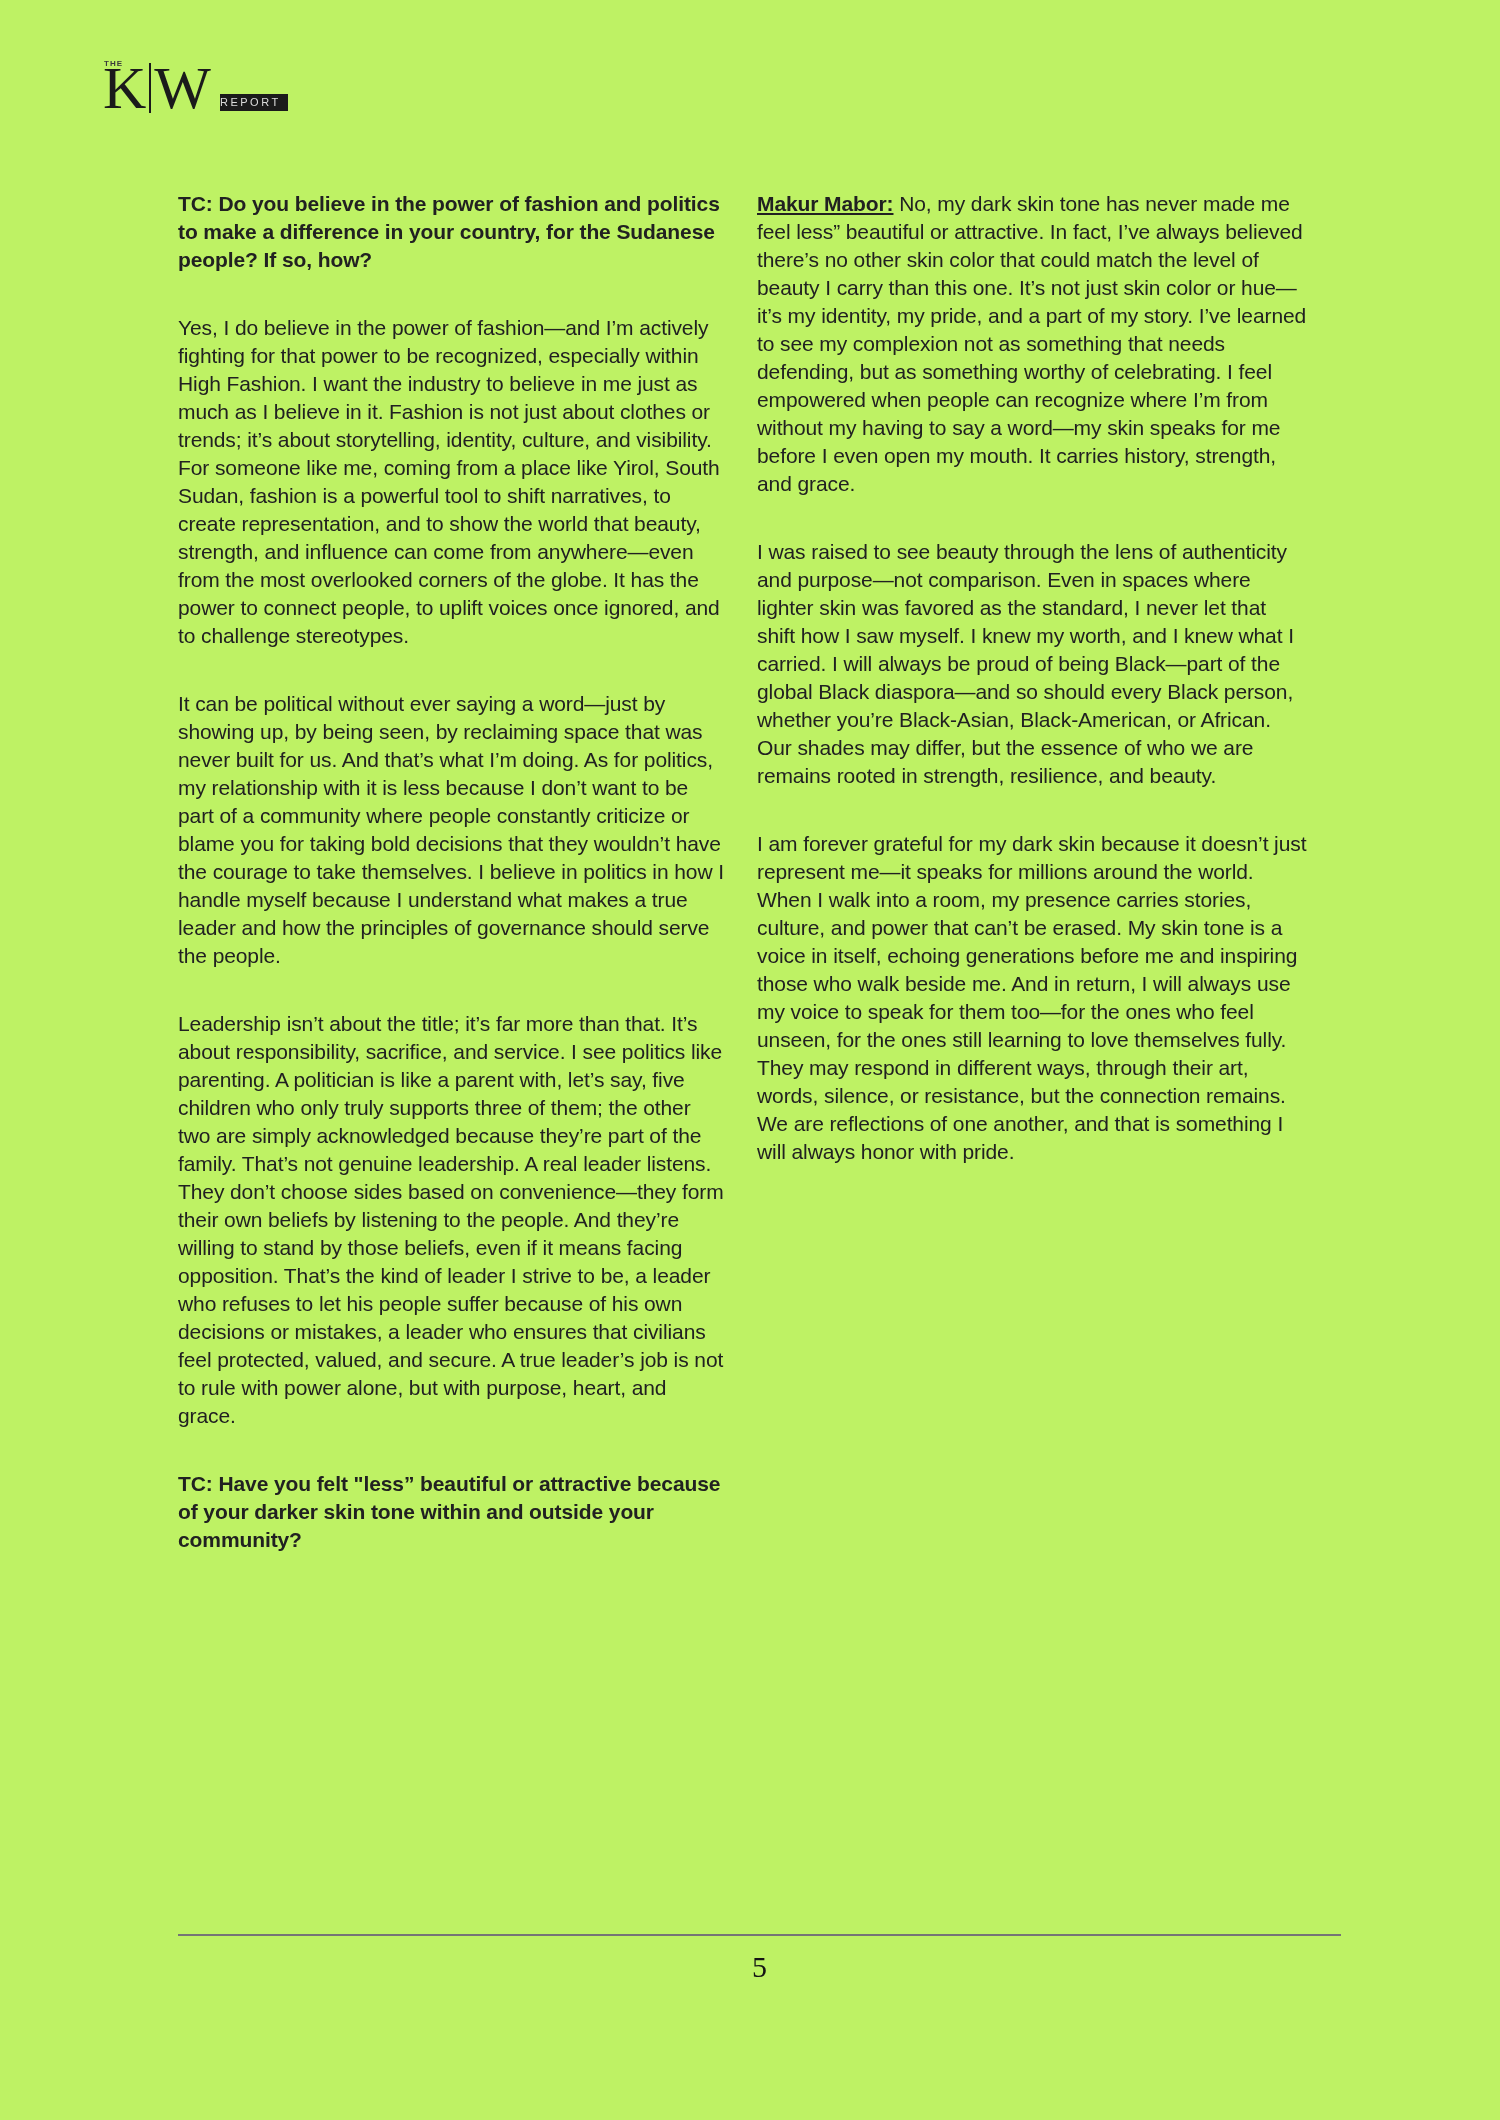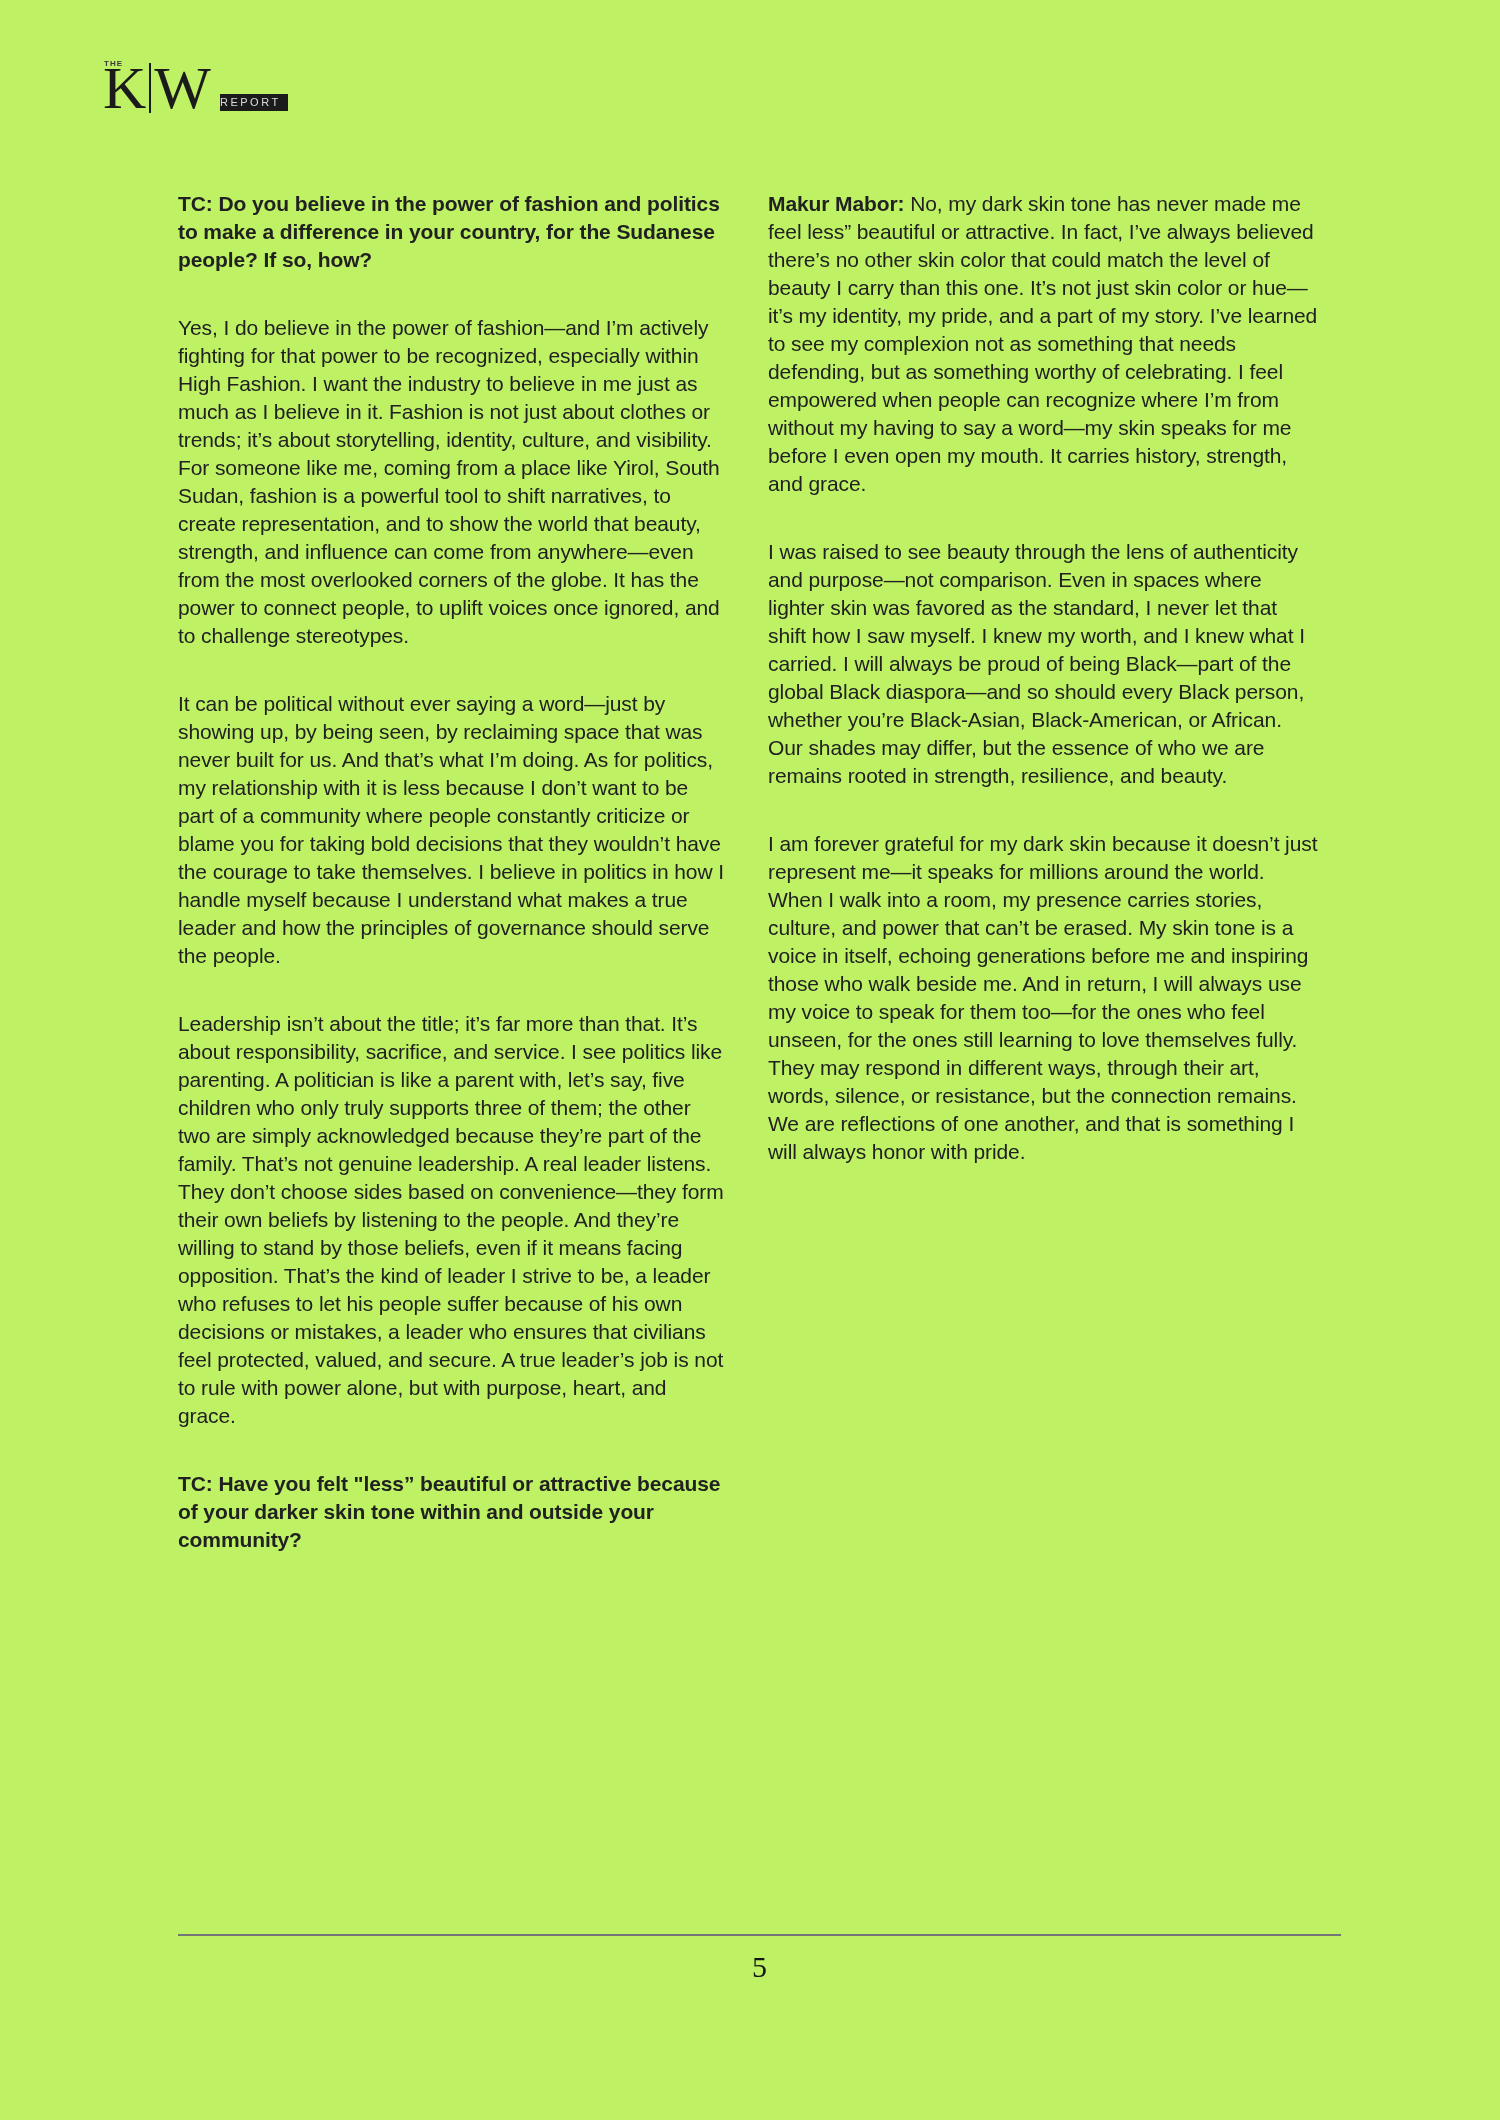--- a/index.html
+++ b/index.html
@@ -35,33 +35,33 @@
     font-size:11px; letter-spacing:2.5px;
     padding:2px 7px 3px 0;
     margin-left:9px; margin-bottom:3px;
     white-space:nowrap;
   }
 
   
   .columns {
     position:absolute; top:190px; left:178px;
     width:1140px;
-    display:flex; gap:40px;
+    display:flex; gap:29px;
     align-items:flex-start;
   }
   .col { width:550px; }
   .col p {
     margin:0 0 40px 0;
     font-size:21px; line-height:28px;
     letter-spacing:-0.1px;
     white-space:pre-line;
     color:#212121;
   }
   .q { font-weight:bold; }
-  .b { font-weight:bold; }
+  .b { font-weight:bold;text-decoration:underline; }
   .i { }
 
   
   .footer-rule {
     position:absolute; top:1934px; left:178px;
     width:1163px; height:0;
     border:none; border-top:2px solid #757575;
     margin:0;
   }
   .pagenum-wrap {

